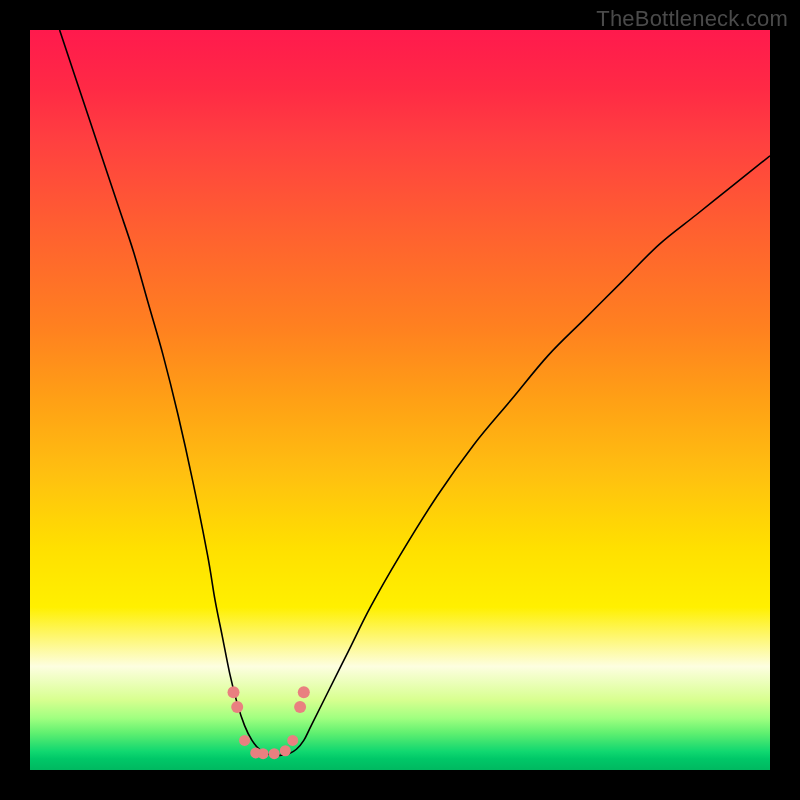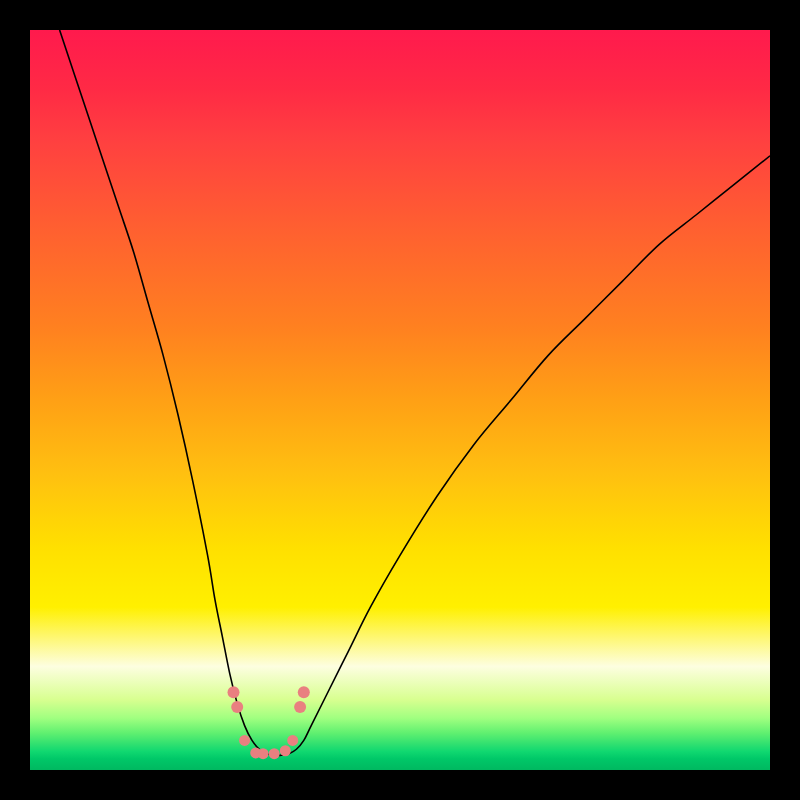--- a/index.html
+++ b/index.html
@@ -61,20 +61,21 @@
   svg.curve {
     position: absolute;
     left: 0; top: 0;
     width: 740px; height: 740px;
   }
 </style>
 </head>
 <body>
 
 <div class="frame">
+  <div class="watermark">TheBottleneck.com</div>
   <div class="plot">
     <div class="gradient"></div>
     <svg class="curve" viewBox="0 0 740 740" preserveAspectRatio="none">
       <path id="main-curve" fill="none" stroke="#000000" stroke-width="1.6" d="M 29.6 0 C 32.06666666666667 7.4000000000000155, 39.46666666666667 29.6000000000001, 44.4 44.40000000000009 C 49.33333333333333 59.20000000000008, 54.266666666666666 73.99999999999996, 59.2 88.79999999999995 C 64.13333333333334 103.59999999999995, 69.06666666666666 118.40000000000003, 74 133.20000000000005 C 78.93333333333334 148.00000000000006, 83.86666666666666 162.80000000000004, 88.8 177.60000000000002 C 93.73333333333333 192.4, 98.66666666666667 205.96666666666667, 103.60000000000001 222 C 108.53333333333335 238.03333333333333, 113.46666666666667 256.53333333333336, 118.4 273.8 C 123.33333333333334 291.06666666666666, 128.26666666666665 307.09999999999997, 133.2 325.59999999999997 C 138.13333333333333 344.09999999999997, 143.06666666666666 363.83333333333337, 148 384.8 C 152.93333333333334 405.76666666666665, 157.86666666666667 427.96666666666664, 162.8 451.4 C 167.73333333333335 474.8333333333333, 173.9 505.66666666666663, 177.6 525.4 C 181.29999999999998 545.1333333333333, 182.53333333333333 556.2333333333333, 185 569.8 C 187.46666666666667 583.3666666666666, 189.93333333333334 594.4666666666666, 192.4 606.8 C 194.86666666666667 619.1333333333333, 197.33333333333334 632.6999999999999, 199.8 643.8 C 202.26666666666668 654.9, 204.73333333333335 664.7666666666667, 207.20000000000002 673.4 C 209.66666666666669 682.0333333333333, 212.13333333333333 689.4333333333334, 214.6 695.6 C 217.06666666666666 701.7666666666667, 219.53333333333333 706.4533333333334, 222 710.4 C 224.46666666666667 714.3466666666666, 226.93333333333334 717.06, 229.4 719.28 C 231.86666666666667 721.5, 234.33333333333334 722.7333333333333, 236.8 723.72 C 239.26666666666668 724.7066666666667, 241.73333333333335 724.9533333333334, 244.20000000000002 725.2 C 246.66666666666669 725.4466666666667, 249.13333333333335 725.4466666666667, 251.60000000000002 725.2 C 254.0666666666667 724.9533333333334, 256.53333333333336 724.7066666666667, 259 723.72 C 261.46666666666664 722.7333333333333, 263.9333333333333 721.5, 266.4 719.28 C 268.8666666666667 717.06, 271.33333333333337 714.3466666666666, 273.8 710.4 C 276.26666666666665 706.4533333333334, 277.5 703, 281.2 695.6 C 284.9 688.2, 289.8333333333333 678.3333333333334, 296 666 C 302.1666666666667 653.6666666666666, 310.79999999999995 636.4, 318.2 621.6 C 325.6 606.8000000000001, 331.7666666666667 593.2333333333333, 340.40000000000003 577.2 C 349.03333333333336 561.1666666666667, 358.9 543.9, 370 525.4 C 381.1 506.9, 394.66666666666674 484.7, 407.00000000000006 466.2 C 419.33333333333337 447.7, 431.6666666666667 430.4333333333333, 444 414.4 C 456.3333333333333 398.3666666666667, 468.6666666666667 384.8, 481 370 C 493.3333333333333 355.2, 505.6666666666667 339.16666666666663, 518 325.59999999999997 C 530.3333333333334 312.0333333333333, 542.6666666666666 300.93333333333334, 555 288.6 C 567.3333333333334 276.2666666666667, 579.6666666666666 263.9333333333333, 592 251.59999999999997 C 604.3333333333334 239.26666666666662, 616.6666666666666 225.70000000000002, 629 214.60000000000002 C 641.3333333333334 203.50000000000003, 653.6666666666666 194.86666666666667, 666 185 C 678.3333333333334 175.13333333333333, 690.6666666666666 165.26666666666662, 703 155.39999999999998 C 715.3333333333334 145.53333333333333, 733.8333333333334 130.73333333333338, 740 125.80000000000007"></path>
       <g id="dots">
           <circle cx="203.50000000000003" cy="662.3" r="6" fill="#e98080"></circle>
           <circle cx="207.20000000000002" cy="677.1" r="6" fill="#e98080"></circle>
           <circle cx="214.6" cy="710.4" r="5.5" fill="#e98080"></circle>
           <circle cx="225.7" cy="722.98" r="5.5" fill="#e98080"></circle>
           <circle cx="233.1" cy="723.72" r="5.5" fill="#e98080"></circle>

